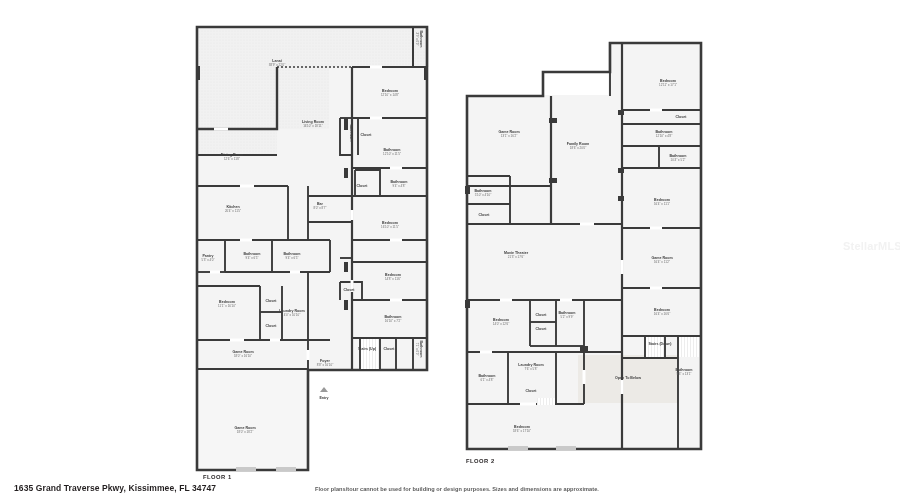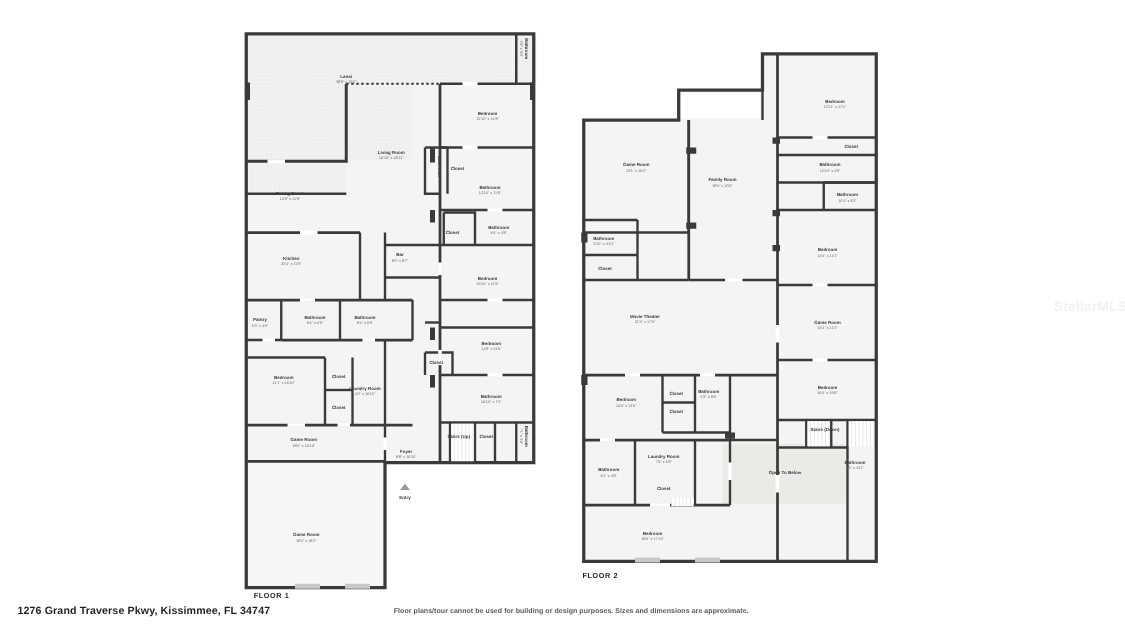--- a/index.html
+++ b/index.html
@@ -445,14 +445,14 @@
         <text x="522" y="432.4" text-anchor="middle" font-family="&quot;Liberation Sans&quot;, sans-serif" font-size="3.0" fill="#6b6b6b">18'6" x 17'10"</text>
       </g>
     </g>
 </svg>
 
 <div class="wm">StellarMLS</div>
 
 <div class="floorlbl" id="f1lbl">FLOOR 1</div>
 <div class="floorlbl" id="f2lbl">FLOOR 2</div>
 
-<div class="addr">1276 Grand Traverse Pkwy, Kissimmee, FL 34747</div>
+<div class="addr">1635 Grand Traverse Pkwy, Kissimmee, FL 34747</div>
 <div class="disc">Floor plans/tour cannot be used for building or design purposes. Sizes and dimensions are approximate.</div>
 
 </body></html>

